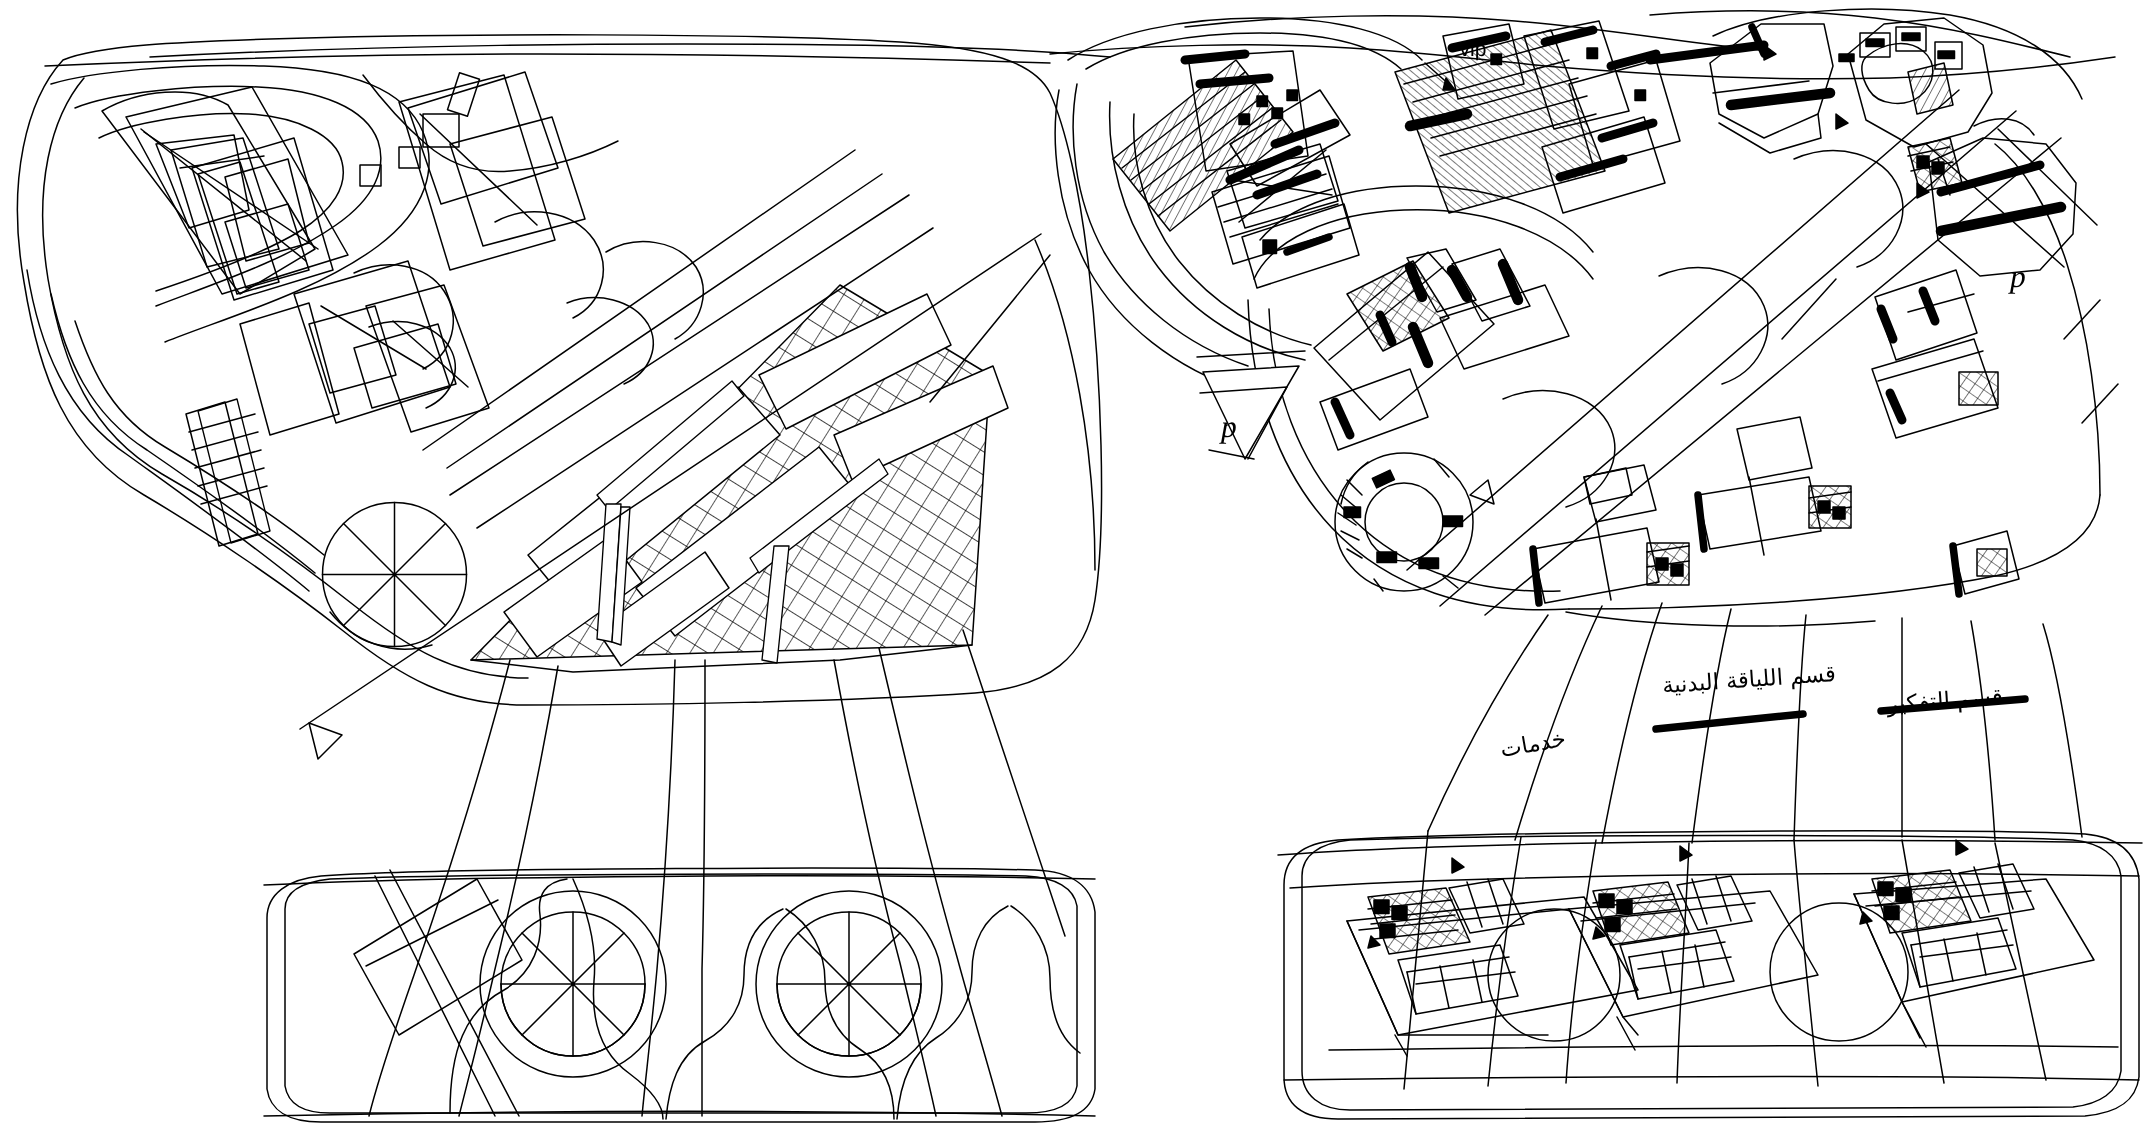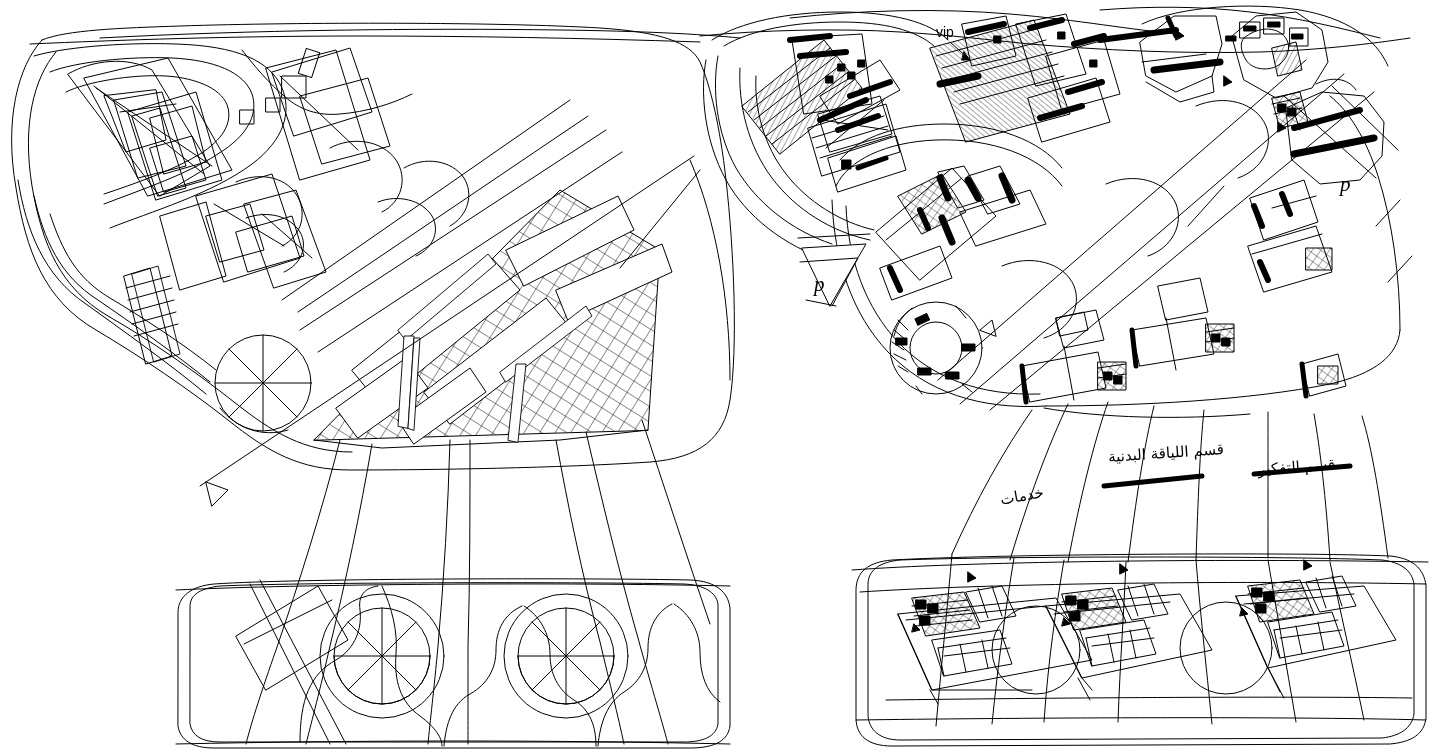--- a/index.html
+++ b/index.html
@@ -3,21 +3,21 @@
 <meta charset="utf-8">
 <title>CAD Site Plan</title>
 <style>
   html,body{margin:0;padding:0;background:#ffffff;}
   body{width:1435px;height:753px;overflow:hidden;
        font-family:"Liberation Sans",sans-serif;}
   #sheet{position:relative;width:1435px;height:753px;background:#fff;}
   #sheet svg{position:absolute;top:0;left:0;width:1435px;height:753px;}
   .lbl{position:absolute;white-space:nowrap;color:#000;}
   .lbl-p{font-size:21px;font-family:"Liberation Serif",serif;font-style:italic;}
-  .lbl-vip{font-size:14px;font-family:"Liberation Sans",sans-serif;}
+  .lbl-vip{font-size:14px;font-family:"Liberation Sans",sans-serif;margin-left:37px;}
   .lbl-ar{font-size:15px;font-family:"DejaVu Sans",sans-serif;direction:rtl;
           unicode-bidi:bidi-override;}
 </style>
 </head>
 <body>
 
 <div id="sheet">
 
 <svg viewBox="0 0 1435 753">
   <defs>

